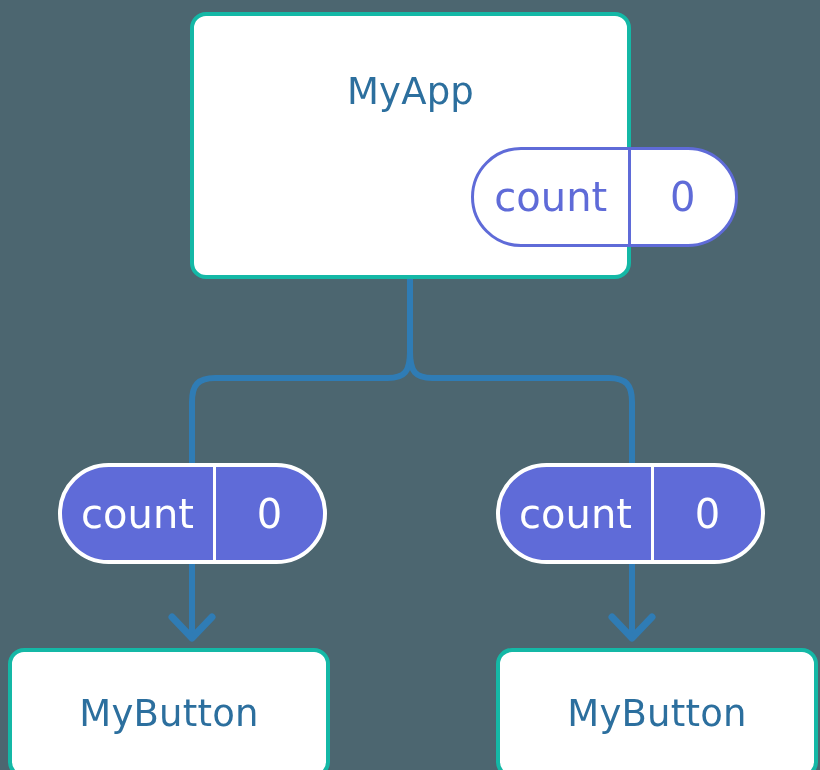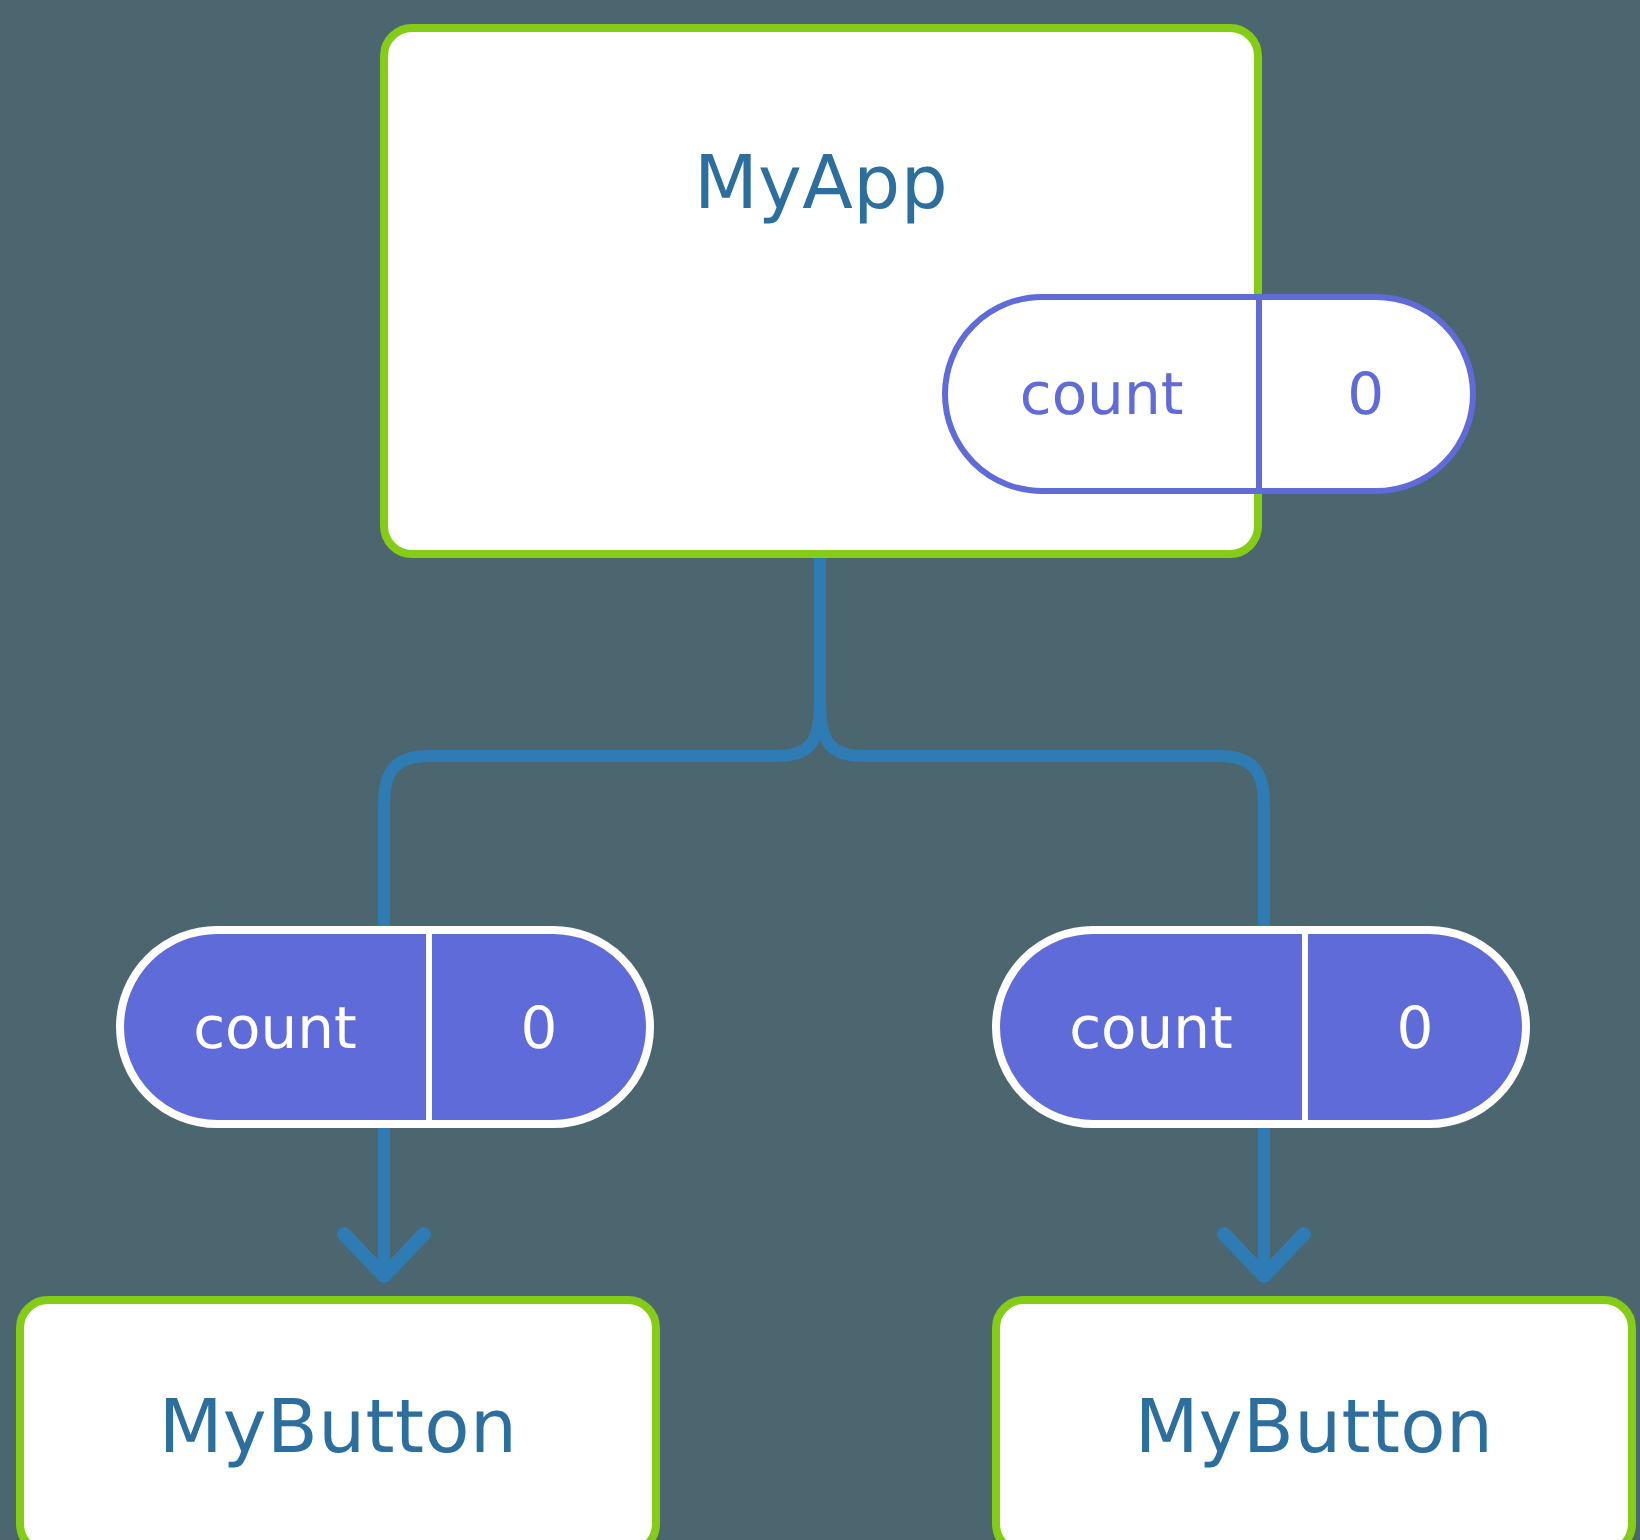--- a/index.html
+++ b/index.html
@@ -26,21 +26,21 @@
     width: 820px;
     height: 770px;
     pointer-events: none;
   }
 
   
   .component-box {
     position: absolute;
     box-sizing: border-box;
     background: #ffffff;
-    border: 4px solid #84cc16;
+    border: 4px solid #14b8a6;
     border-radius: 16px;
     z-index: 3;
     padding-left: 20px;
   }
   .component-title {
     position: absolute;
     left: 0;
     width: 100%;
     text-align: center;
     color: #2c6f9e;
@@ -87,21 +87,21 @@
     overflow: hidden;
     z-index: 4;
   }
   .pill-key,
   .pill-value {
     display: flex;
     align-items: center;
     justify-content: center;
     box-sizing: border-box;
     white-space: nowrap;
-    font-size: 29px;
+    font-size: 40px;
     font-weight: 400;
   }
 
   
   .state-pill.outlined {
     border: 3px solid #5f6bd8;
     background: #ffffff;
   }
   .state-pill.outlined .pill-key,
   .state-pill.outlined .pill-value {

